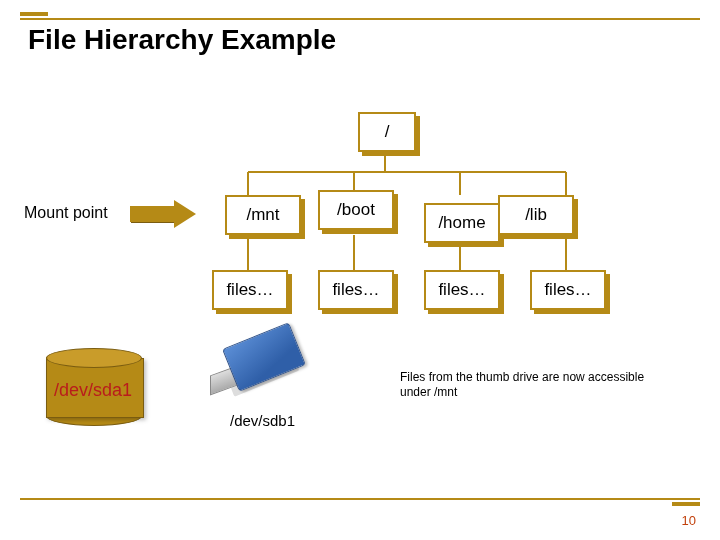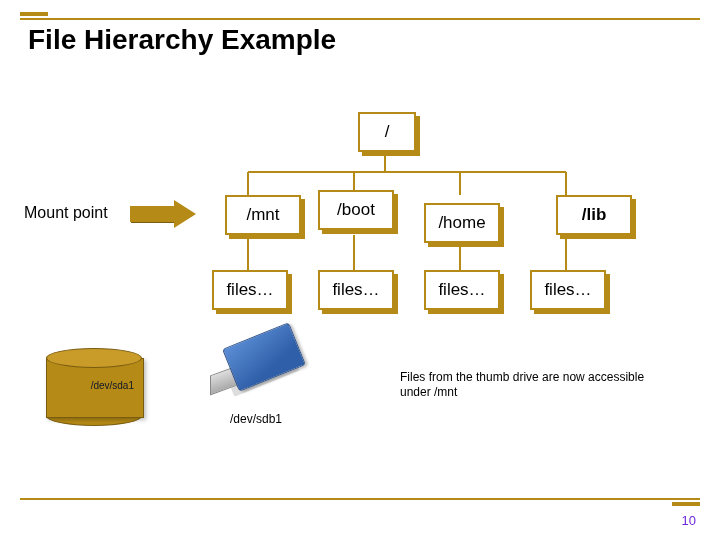--- a/index.html
+++ b/index.html
@@ -52,40 +52,40 @@
     bottom: 0;
     width: 28px;
     height: 4px;
     background: #b58a16;
   }
   .pagenum {
     position: absolute;
     bottom: 12px;
     right: 24px;
     font-size: 13px;
-    color: #6d28d9;
+    color: #c2410c;
   }
   
   .node {
     position: absolute;
     text-align: center;
     background: #fff;
     border: 2px solid #b58a16;
     box-shadow: 4px 4px 0 0 #b58a16;
     display: flex;
     align-items: center;
     justify-content: center;
     font-size: 17px;
     color: #000;
   }
   .root   { left: 358px; top: 112px; width: 54px;  height: 36px; }
   .m1     { left: 212px; top: 195px; width: 72px;  height: 36px; margin-left: 13px; }
   .m2     { left: 318px; top: 190px; width: 72px;  height: 36px; }
   .m3     { left: 424px; top: 203px; width: 72px;  height: 36px; }
-  .m4     { left: 556px; top: 195px; width: 72px;  height: 36px; font-weight: bold; }
+  .m4     { left: 498px; top: 195px; width: 72px;  height: 36px; }
   .f1     { left: 212px; top: 270px; width: 72px;  height: 36px; }
   .f2     { left: 318px; top: 270px; width: 72px;  height: 36px; }
   .f3     { left: 424px; top: 270px; width: 72px;  height: 36px; }
   .f4     { left: 530px; top: 270px; width: 72px;  height: 36px; }
 
   
   .svglines {
     position: absolute;
     left: 0; top: 0;
     width: 720px; height: 540px;
@@ -154,23 +154,23 @@
     background: #b58a16;
     border: 1px solid #7a5c10;
     border-radius: 50%;
     box-sizing: border-box;
   }
   .disk-label {
     position: absolute;
     left: 54px;
     top: 380px;
     width: 80px;
-    text-align: right;
-    font-size: 10px;
-    color: #0f172a;
+    text-align: left;
+    font-size: 18px;
+    color: #b91c1c;
     z-index: 2;
   }
 
   
   .thumb {
     position: absolute;
     left: 210px;
     top: 330px;
     width: 100px;
     height: 72px;
@@ -198,21 +198,21 @@
     left: 20px; top: 44px;
     width: 70px; height: 10px;
     background: #ddd;
     transform: rotate(-22deg);
     border-radius: 2px;
   }
   .thumb-label {
     position: absolute;
     left: 230px;
     top: 412px;
-    font-size: 12px;
+    font-size: 15px;
   }
 
   .caption {
     position: absolute;
     left: 400px;
     top: 370px;
     width: 270px;
     font-size: 12px;
     line-height: 1.25;
   }

